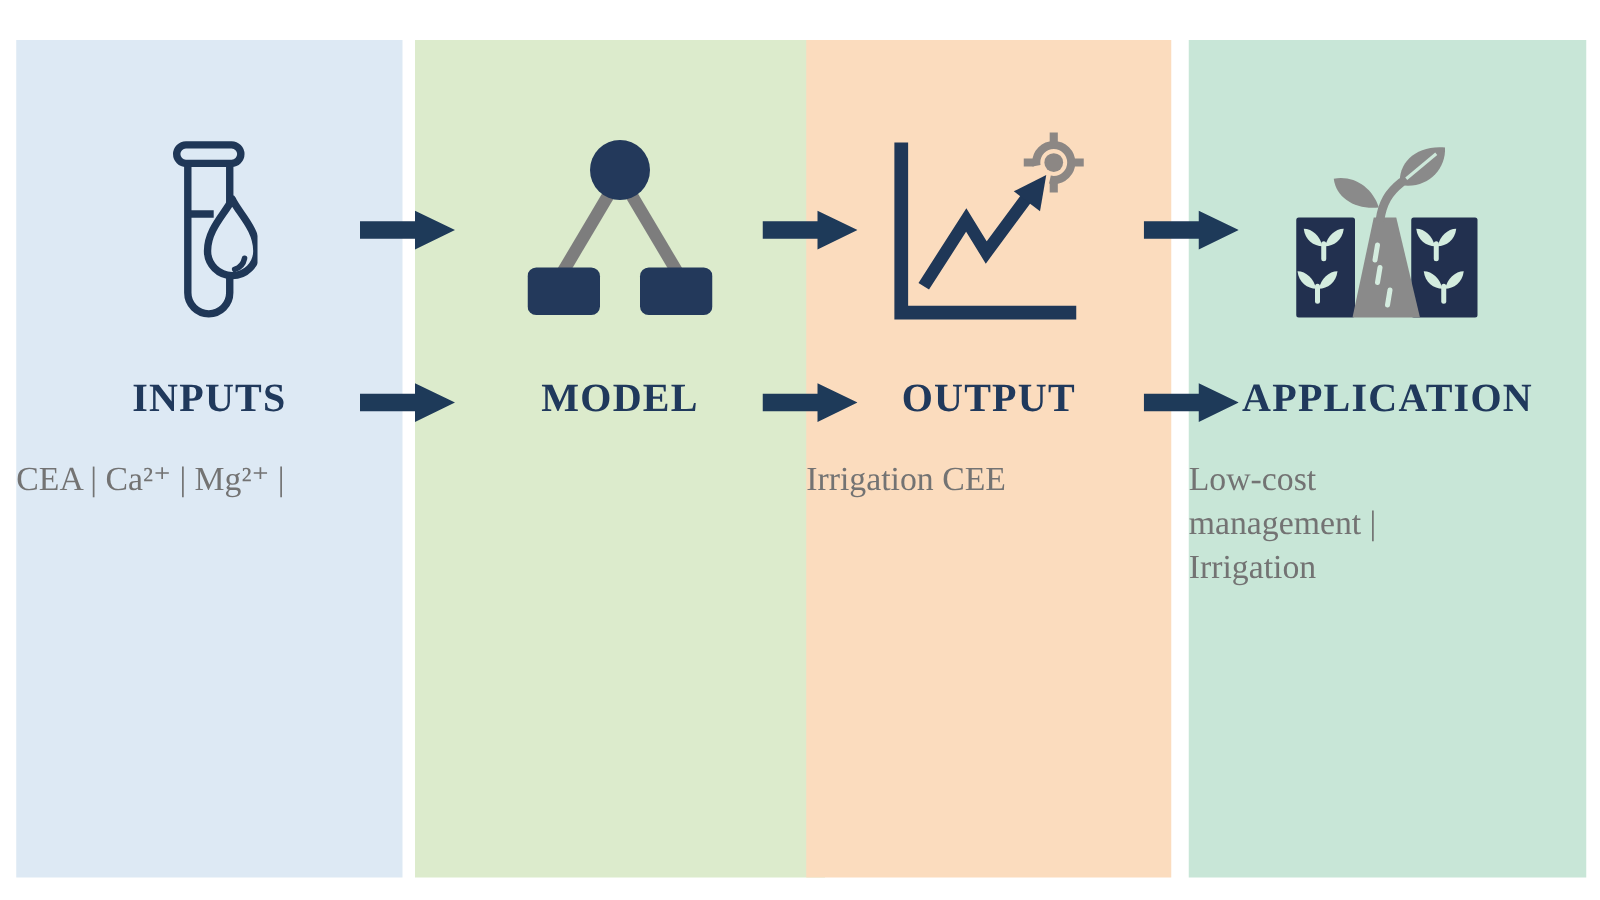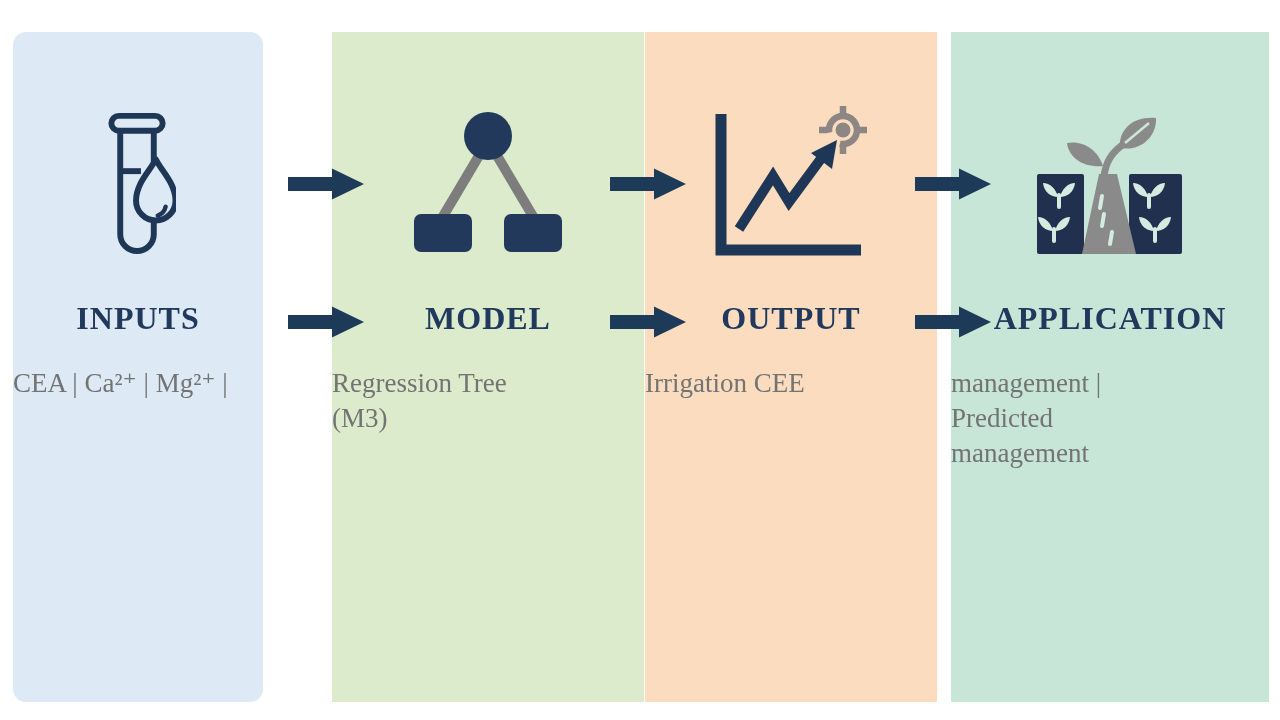--- a/index.html
+++ b/index.html
@@ -13,51 +13,47 @@
               font-size:27px;line-height:35px;color:#737373;}
   .arrow{position:absolute;width:76px;height:38px;}
   .arrow svg{display:block;width:100%;height:100%;}
   .arrow path{fill:#1e3a59;}
 </style>
 </head>
 <body>
 
 <div class="stage">
 
-  <section class="panel" style="left: 13px; width: 250px; background: rgb(221, 233, 244); border-radius: 13px;">
+  <section class="panel" style="left: 13px; width: 309px; background: rgb(221, 233, 244);">
     <div class="icon-box" style="top:76px;width:76px;height:148px;">
       <svg viewBox="0 0 76 150" width="76" height="148" aria-hidden="true">
         <rect x="11" y="8" width="52" height="15" rx="7.5" fill="none" stroke="#1f3757" stroke-width="6"></rect>
         <path d="M20 23 V128 a17 17 0 0 0 34 0 V23" fill="none" stroke="#1f3757" stroke-width="6"></path>
         <path d="M20 64 H41" stroke="#1f3757" stroke-width="6"></path>
         <path d="M56 52 C51 63 36 76 36 94 a20 20 0 0 0 40 0 C76 76 61 63 56 52 z" fill="#dde9f4" stroke="#1f3757" stroke-width="6" stroke-linejoin="round"></path>
         <path d="M66 100 a12 12 0 0 1 -8 9" fill="none" stroke="#1f3757" stroke-width="4.5" stroke-linecap="round"></path>
       </svg>
     </div>
     <h2 class="panel-title">INPUTS</h2>
     <div class="panel-desc">
       <div>CEA | Ca²⁺ | Mg²⁺ |</div>
     </div>
   </section>
 
-  <section class="panel" style="left: 332px; width: 312px; background: rgb(220, 235, 204);">
+  <section class="panel" style="left: 332px; width: 312px; background: rgb(220, 235, 204); padding-left: 16px;">
     <div class="icon-box" style="top:80px;width:148px;height:142px;">
       <svg viewBox="0 0 148 142" width="148" height="142" aria-hidden="true">
         <line x1="66" y1="42" x2="28" y2="106" stroke="#7d7d7d" stroke-width="10"></line>
         <line x1="82" y1="42" x2="120" y2="106" stroke="#7d7d7d" stroke-width="10"></line>
         <circle cx="74" cy="24" r="24" fill="#23395b"></circle>
         <rect x="0" y="102" width="58" height="38" rx="7" fill="#23395b"></rect>
         <rect x="90" y="102" width="58" height="38" rx="7" fill="#23395b"></rect>
       </svg>
     </div>
     <h2 class="panel-title">MODEL</h2>
-    <div class="panel-desc">
-      <div>Regression Tree</div>
-      <div>(M3)</div>
-    </div>
   </section>
 
   <section class="panel" style="left: 645px; width: 292px; background: rgb(251, 220, 190);">
     <div class="icon-box" style="top:72px;width:156px;height:154px;">
       <svg viewBox="0 0 156 154" width="156" height="154" aria-hidden="true">
 
         <circle cx="130" cy="26" r="14" fill="none" stroke="#8c8784" stroke-width="6.5" stroke-dasharray="25 16 47"></circle>
         <path d="M130 2 V10 M130 42 V50 M106 26 H114 M146 26 H154" stroke="#8c8784" stroke-width="6.5"></path>
         <circle cx="130" cy="26" r="7.5" fill="#8c8784"></circle>
 
@@ -96,23 +92,23 @@
         <path d="M67 56 C62 40 47 30 31 33 C33 49 49 58 67 56 z" fill="#8a8a8a"></path>
 
         <use href="#seedling" transform="translate(23,84)"></use>
         <use href="#seedling" transform="translate(18,118)"></use>
         <use href="#seedling" transform="translate(113,84)"></use>
         <use href="#seedling" transform="translate(119,118)"></use>
       </svg>
     </div>
     <h2 class="panel-title">APPLICATION</h2>
     <div class="panel-desc">
+      <div>Low-cost</div>
       <div>management |</div>
-      <div>Predicted</div>
-      <div>management</div>
+      <div>Irrigation</div>
     </div>
   </section>
 
   <div class="arrow" style="left:288px;top:165px;">
     <svg viewBox="0 0 76 38">
         <path d="M0 12 H44 V3.5 L76 19 L44 34.5 V26 H0 Z"></path>
       </svg>
   </div>
   <div class="arrow" style="left:610px;top:165px;">
     <svg viewBox="0 0 76 38">

